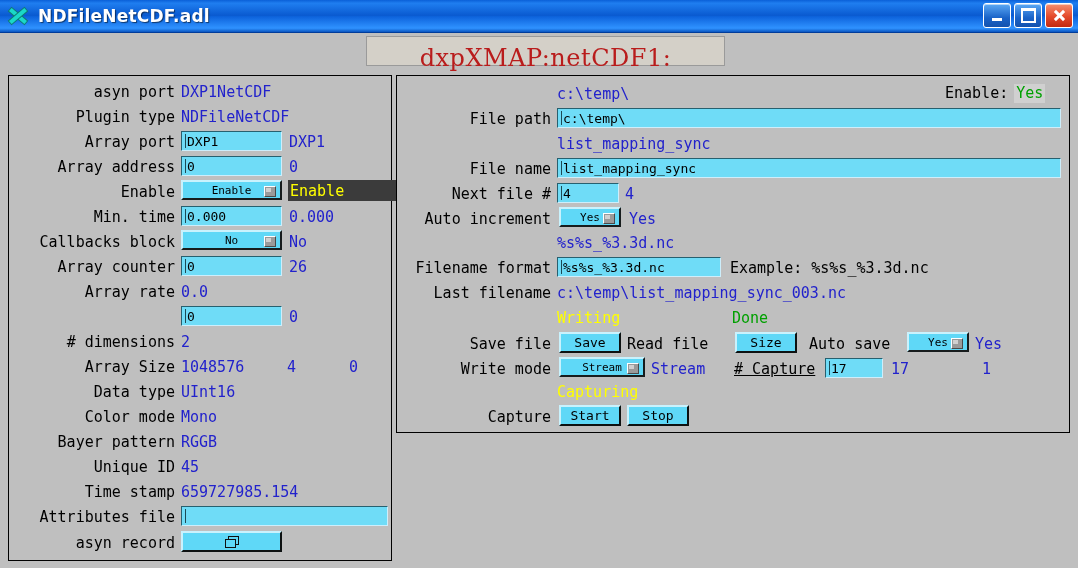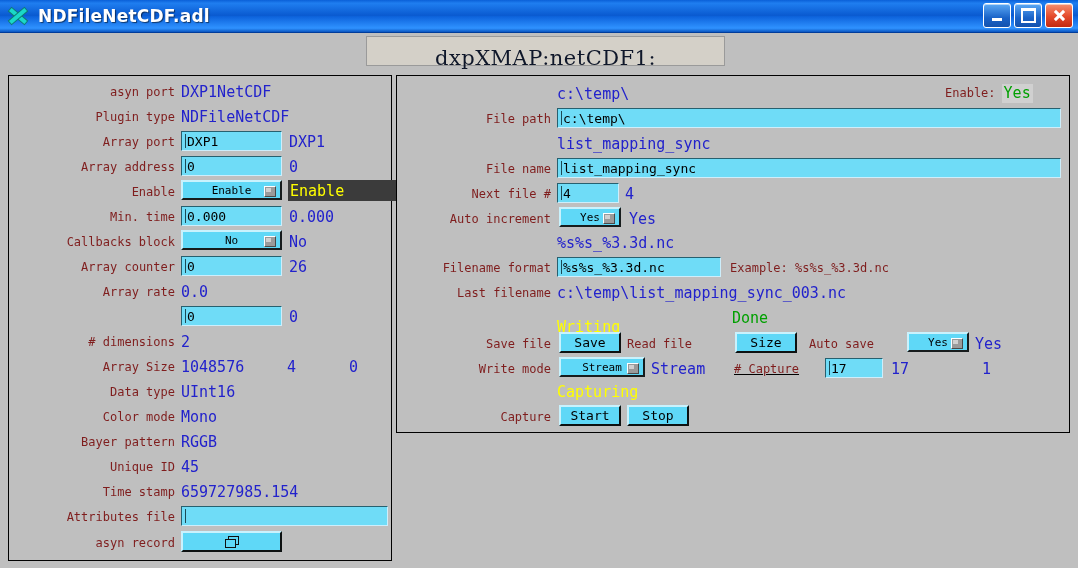--- a/index.html
+++ b/index.html
@@ -49,33 +49,33 @@
   .tb-btn .cls:after{transform:rotate(-45deg);}
 
   
   .banner{
     position:absolute;left:366px;top:36px;width:357px;height:28px;
     background:#d4d0c8;border:1px solid #9a9a9a;
     display:flex;align-items:center;justify-content:center;
   }
   .banner span{
     font-family:"DejaVu Serif","Liberation Serif",serif;
-    font-size:21px;color:#0f172a;letter-spacing:.5px;margin-top:14px;
+    font-size:24px;color:#b91c1c;letter-spacing:.5px;margin-top:14px;
   }
 
   
   .panel{position:absolute;background:#bfbfbf;border:1px solid #000;}
   #left-panel{left:8px;top:75px;width:382px;height:484px;}
   #right-panel{left:396px;top:75px;width:672px;height:356px;}
 
   
   .row{position:absolute;height:22px;display:flex;align-items:center;}
   .lbl{
     font-family:"DejaVu Sans Mono","Liberation Mono",monospace;
-    font-size:12px;color:#7f1d1d;text-align:right;white-space:pre;
+    font-size:15px;color:#000000;text-align:right;white-space:pre;
     letter-spacing:0px;
   }
   .val{
     font-family:"DejaVu Sans Mono","Liberation Mono",monospace;
     font-size:15px;color:#2222cc;white-space:pre;
   }
 
   
   .entry{
     background:#6fdcf7;
@@ -389,21 +389,21 @@
       <span class="lbl">Example: %s%s_%3.3d.nc</span>
     </div>
 
     <div class="row" style="left:0;top:206px;width:154px;justify-content:flex-end;">
       <span class="lbl">Last filename</span>
     </div>
     <div class="row" style="left:160px;top:206px;">
       <span class="val">c:\temp\list_mapping_sync_003.nc</span>
     </div>
 
-    <div class="row" style="left:160px;top:240px;">
+    <div class="row" style="left:160px;top:231px;">
       <span class="statusword" style="color:#ffff00;">Writing</span>
     </div>
     <div class="row" style="left:335px;top:231px;">
       <span class="statusword" style="color:#00a000;">Done</span>
     </div>
 
     <div class="row" style="left:0;top:257px;width:154px;justify-content:flex-end;">
       <span class="lbl">Save file</span>
     </div>
     <div class="msgbtn" style="position:absolute;left:162px;top:256px;width:62px;">Save</div>

